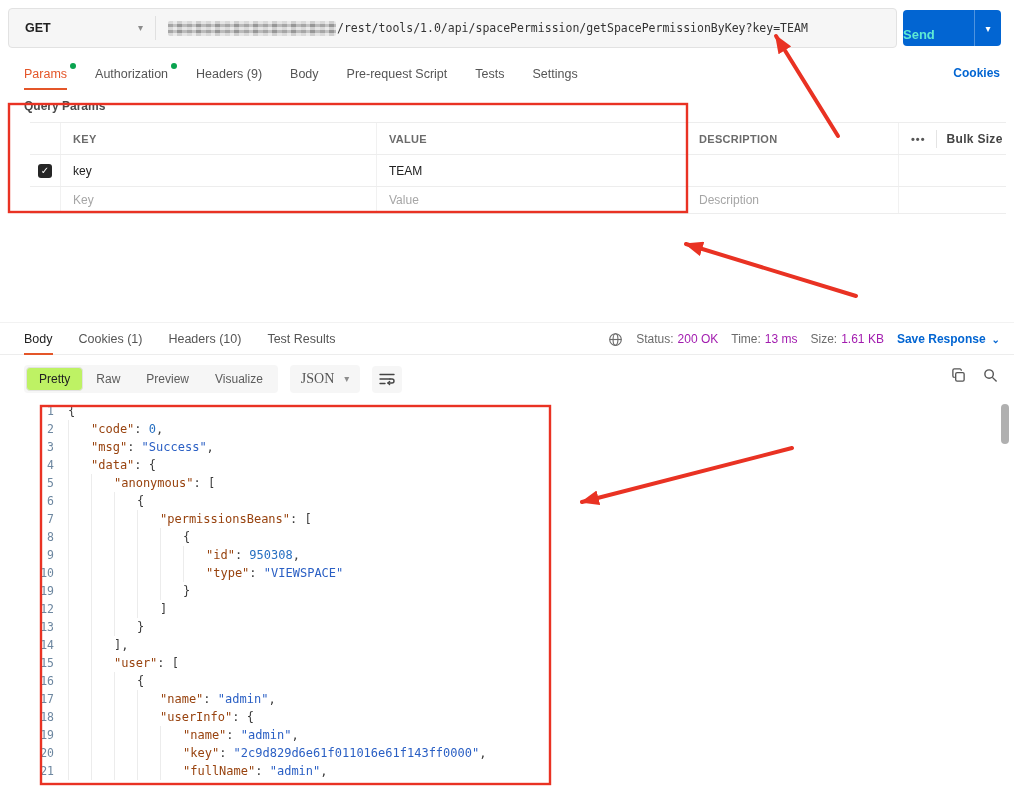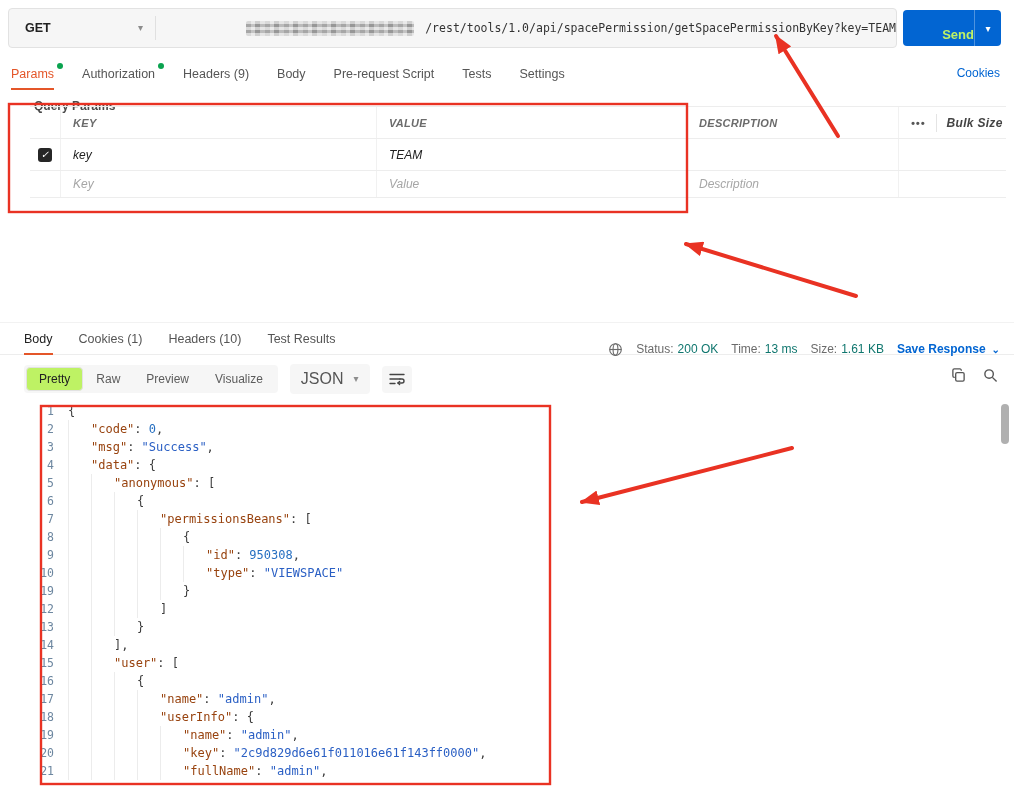--- a/index.html
+++ b/index.html
@@ -8,49 +8,49 @@
 
   
   .req-bar{position:absolute;left:8px;top:8px;width:889px;height:40px;border:1px solid #e2e2e2;
     border-radius:4px;background:#f6f6f6;display:flex;align-items:center;box-sizing:border-box;}
   .method{width:118px;display:flex;align-items:center;justify-content:space-between;
     padding:0 12px 0 16px;cursor:pointer;flex:none;}
   .method-label{font-weight:700;font-size:12.5px;color:#212121;}
   .chev{color:#8d8d8d;font-size:10px;line-height:1;}
   .chev::after{content:"▾";}
   .vdiv{width:1px;height:24px;background:#e0e0e0;flex:none;}
-  .url{display:flex;align-items:center;gap:11px;padding-left:12px;
+  .url{display:flex;align-items:center;gap:1px;padding-left:12px;
     font-family:"DejaVu Sans Mono",monospace;font-size:11.5px;color:#333;
-    flex:1;overflow:hidden;white-space:nowrap;justify-content:flex-end;}
+    flex:1;overflow:hidden;white-space:nowrap;}
   .redacted{width:168px;height:15px;border-radius:2px;flex:none;
     background:repeating-linear-gradient(0deg,rgba(255,255,255,.45) 0 3px,rgba(0,0,0,.10) 3px 6px),
       repeating-linear-gradient(90deg,#b9b9b9 0 5px,#d9d9d9 5px 9px,#a8a8a8 9px 14px,#d0d0d0 14px 19px);
     filter:blur(.6px);}
 
   .send-btn{position:absolute;left:903px;top:10px;width:98px;height:36px;background:#0265d2;
     border:none;border-radius:4px;color:#fff;display:flex;align-items:center;padding:0;
     cursor:pointer;font-family:inherit;}
-  .send-label{flex:1;text-align:right;font-size:13px;font-weight:600;color:#bef264;margin-top:12px;}
+  .send-label{flex:1;text-align:left;font-size:13px;font-weight:600;color:#5eead4;margin-top:12px;}
   .send-sep{width:1px;align-self:stretch;background:rgba(255,255,255,.3);}
   .send-chev{width:26px;text-align:center;font-size:10px;color:#fff;}
   .send-chev::after{content:"▾";}
 
   
-  .req-tabs{position:absolute;left:11px;top:58px;height:32px;display:flex;align-items:center;
+  .req-tabs{position:absolute;left:24px;top:58px;height:32px;display:flex;align-items:center;
     gap:28px;font-size:12.5px;color:#555;}
   .tab{position:relative;cursor:pointer;padding:9px 0;white-space:nowrap;}
   .tab.active{color:#e45629;}
   .tab.active::after{content:"";position:absolute;left:0;right:0;bottom:0;height:2px;background:#e45629;}
   .dot{position:absolute;top:5px;right:-9px;width:6px;height:6px;border-radius:50%;background:#0aa34f;}
-  .cookies-link{position:absolute;right:14px;top:66px;font-size:12px;font-weight:400;
+  .cookies-link{position:absolute;right:14px;top:66px;font-size:12px;font-weight:700;
     color:#0265d2;cursor:pointer;}
 
   
-  .qp-title{position:absolute;left:34px;top:99px;font-size:12px;font-weight:600;color:#4a4a4a;}
-  .qp-table{position:absolute;left:30px;top:106px;right:8px;font-size:12px;font-style:italic;}
+  .qp-title{position:absolute;left:24px;top:99px;font-size:12px;font-weight:600;color:#4a4a4a;}
+  .qp-table{position:absolute;left:30px;top:122px;right:8px;font-size:12px;}
   .qp-row{display:grid;grid-template-columns:30px 316px 310px 1fr 108px;align-items:stretch;
     border-bottom:1px solid #ededed;height:32px;box-sizing:border-box;}
   .qp-row>div{display:flex;align-items:center;padding-left:12px;box-sizing:border-box;
     border-left:1px solid #f1f1f1;overflow:hidden;}
   .qp-row>div:first-child{border-left:none;padding-left:0;justify-content:center;}
   .qp-head{border-top:1px solid #ededed;height:33px;color:#6b6b6b;font-size:11px;font-weight:700;letter-spacing:.3px;}
   .qp-row.ph{height:27px;color:#a6a6a6;}
   .checkbox{width:14px;height:14px;border-radius:3px;background:#262626;color:#fff;
     font-size:10px;line-height:14px;text-align:center;cursor:pointer;}
   .checkbox::after{content:"✓";}
@@ -60,35 +60,35 @@
   .act-div{width:1px;height:18px;background:#e4e4e4;}
   .bulk-edit{cursor:pointer;color:#444;font-weight:600;font-size:12px;}
 
   
   .resp-row{position:absolute;left:0;right:0;top:322px;height:33px;
     border-top:1px solid #f2f2f2;border-bottom:1px solid #ededed;box-sizing:border-box;}
   .resp-tabs{position:absolute;left:24px;top:0;height:32px;display:flex;gap:26px;
     align-items:center;font-size:12.5px;color:#555;}
   .resp-tabs .tab.active{color:#212121;}
   .resp-tabs .tab.active::after{background:#e45629;}
-  .resp-meta{position:absolute;right:14px;top:10px;height:32px;display:flex;align-items:center;
+  .resp-meta{position:absolute;right:14px;top:0;height:32px;display:flex;align-items:center;
     gap:13px;font-size:12px;color:#6b6b6b;white-space:nowrap;}
   .meta-pair{display:flex;gap:4px;}
-  .meta-val{color:#0f766e;}
+  .meta-val{color:#a21caf;}
   .save-resp{display:flex;align-items:center;gap:6px;color:#0265d2;font-weight:600;cursor:pointer;}
   .save-chev{font-size:10px;color:#0265d2;}
   .save-chev::after{content:"⌄";}
 
   
   .resp-toolbar{position:absolute;left:24px;top:364px;height:30px;display:flex;align-items:center;gap:12px;}
   .seg{display:flex;background:#f6f6f6;border-radius:4px;padding:2px;}
   .seg-item{padding:5px 13px;font-size:12px;color:#5c5c5c;border-radius:4px;cursor:pointer;white-space:nowrap;}
   .seg-item.active{background:#bef264;border:1px solid #e2e2e2;color:#212121;padding:4px 12px;}
   .lang{display:flex;align-items:center;gap:10px;background:#f6f6f6;border-radius:4px;
-    padding:6px 11px;font-size:16px;color:#555;cursor:pointer;}
+    padding:6px 11px;font-size:14px;color:#555;cursor:pointer;font-family:Liberation Serif, serif;}
   .wrap-btn{width:30px;height:27px;background:#f6f6f6;border-radius:4px;display:flex;
     align-items:center;justify-content:center;cursor:pointer;}
   .resp-icons{position:absolute;right:16px;top:368px;display:flex;gap:17px;align-items:center;}
   .icon-btn{cursor:pointer;display:flex;}
 
   
   .code{position:absolute;left:8px;top:402px;right:18px;bottom:0;
     font-family:"DejaVu Sans Mono",monospace;font-size:12px;line-height:18px;overflow:hidden;}
   .code-line{display:flex;height:18px;white-space:pre;}
   .ln{width:46px;text-align:right;padding-right:14px;color:#6d87a0;flex:none;font-size:11.5px;}

